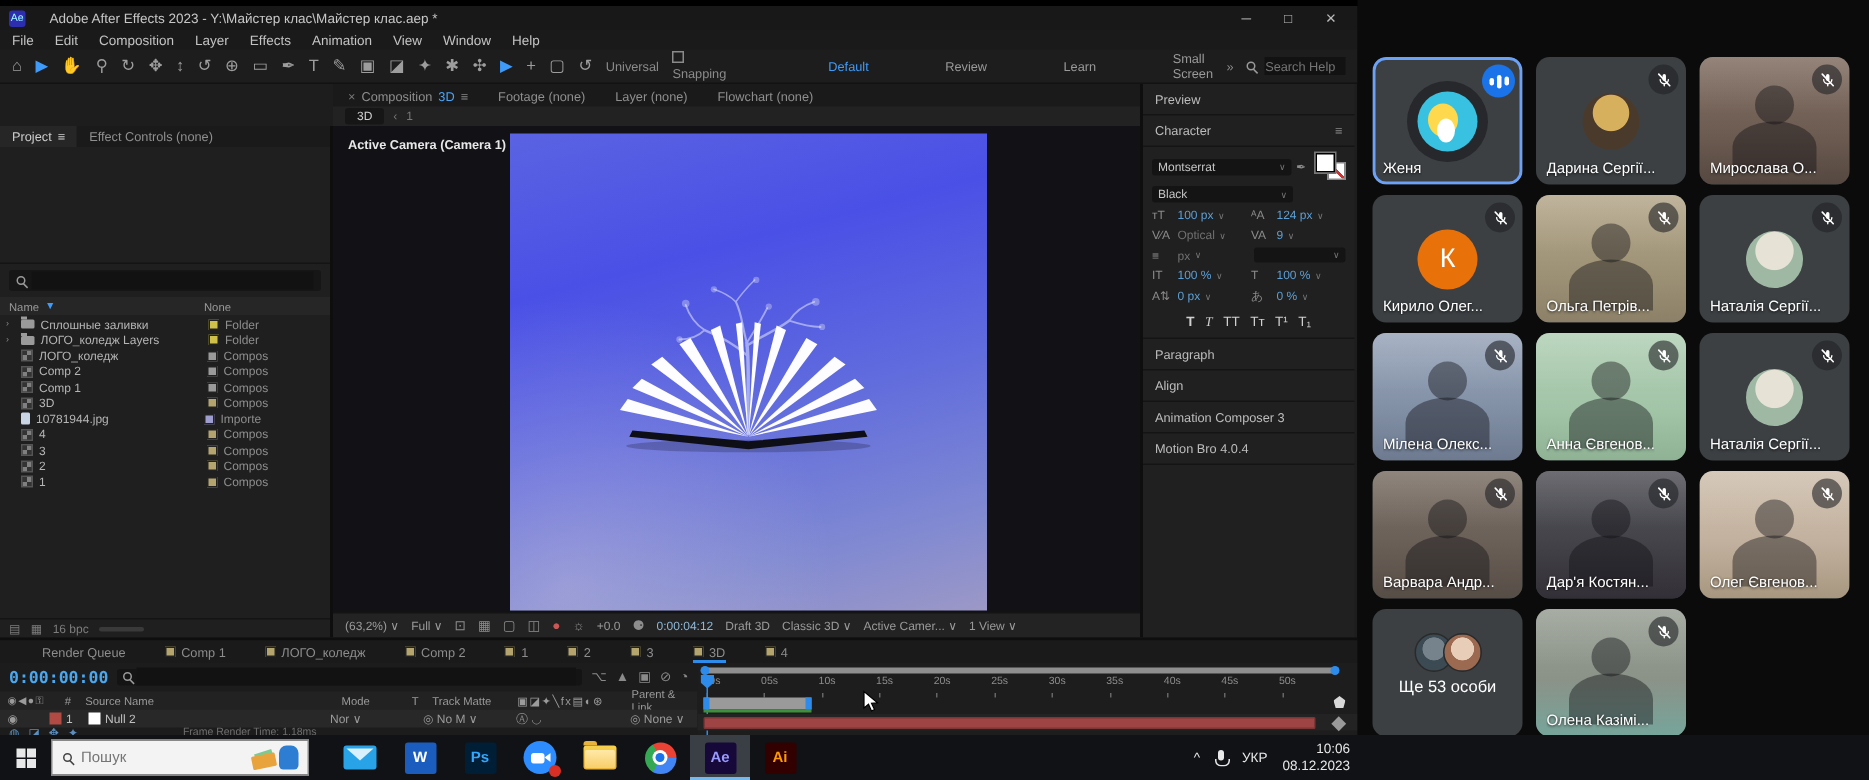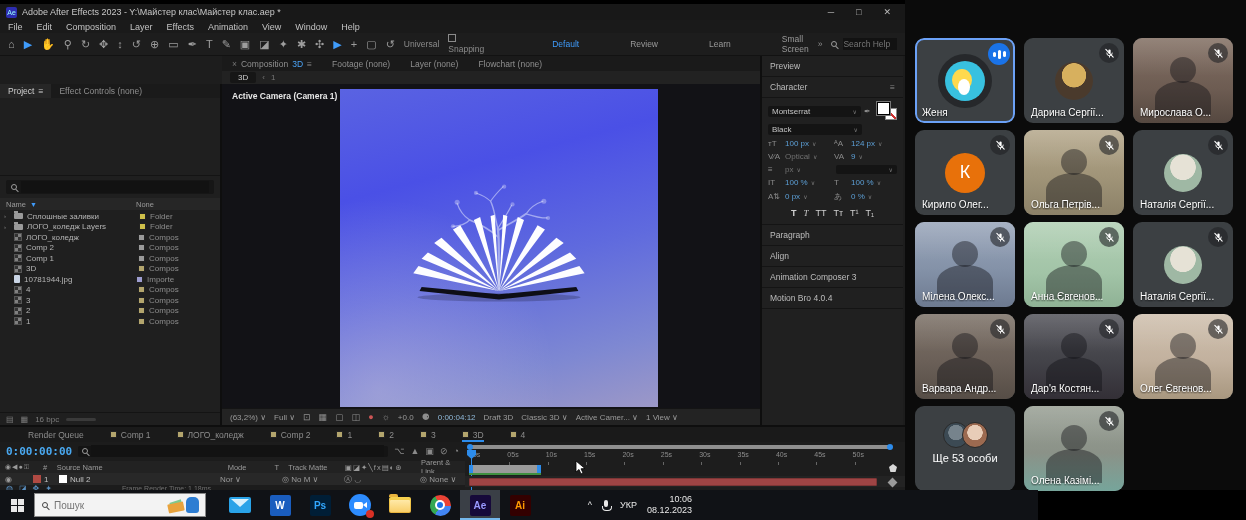--- a/index.html
+++ b/index.html
@@ -2,21 +2,21 @@
 <html><head>
 <meta charset="utf-8">
 <style>
   * { margin:0; padding:0; box-sizing:border-box; }
   body { background:#000; width:1246px; height:520px; overflow:hidden;
          font-family:"Liberation Sans", sans-serif; }
   .screen { position:relative; width:1246px; height:520px; background:#000; }
 
   
   .ae { position:absolute; left:0; top:4px; width:905px; height:486px; background:#1d1d1d; display:flex; flex-direction:column; }
-  .titlebar { height:16px; background:#181818; display:flex; align-items:center; padding:0 6px; gap:5px; flex:none; }
+  .titlebar { height:16px; background:#181818; display:flex; align-items:center; padding:0 6px; gap:16px; flex:none; }
   .ae-logo { width:11px; height:11px; background:#2d2db0; color:#9ff; font-size:7px; display:flex; align-items:center; justify-content:center; border-radius:2px; flex:none; }
   .title-text { color:#c7c7c7; font-size:9px; white-space:nowrap; }
   .win-btns { margin-left:auto; display:flex; gap:22px; color:#bbb; font-size:9px; padding-right:8px; }
   .menubar { height:13px; background:#1a1a1a; display:flex; align-items:center; padding-left:8px; gap:14px; flex:none; }
   .menu-item { color:#c3c3c3; font-size:9px; }
   .toolbar { height:23px; background:#1d1d1d; border-bottom:1px solid #121212; display:flex; align-items:center; padding:0 8px; gap:9px; flex:none; }
   .tool { color:#9d9d9d; font-size:11px; line-height:1; }
   .tb-label { color:#8b8b8b; font-size:8.5px; }
   .checkbox { width:8px; height:8px; border:1px solid #8a8a8a; display:inline-block; margin-right:3px; }
   .workspaces { display:flex; gap:18px; margin-left:26px; align-items:center; }
@@ -146,21 +146,21 @@
   .pname-center { position:absolute; left:0; right:0; top:54%; text-align:center; color:#fff; font-size:11px; z-index:4; }
   .mute { position:absolute; top:5px; right:5px; width:20px; height:20px; border-radius:50%; background:rgba(32,33,36,0.6); display:flex; align-items:center; justify-content:center; z-index:6; }
   .speakbadge { position:absolute; top:5px; right:5px; width:22px; height:22px; border-radius:50%; background:#1a73e8; display:flex; align-items:center; justify-content:center; gap:2px; z-index:6; }
   .speakbadge i { width:3px; background:#fff; border-radius:2px; display:block; }
   .ov-wrap { position:absolute; left:0; right:0; top:16px; display:flex; justify-content:center; }
   .ov-c { width:26px; height:26px; border-radius:50%; border:1px solid #2a2a2a; }
   .ov-c.c1 { background:radial-gradient(circle at 50% 40%, #76838c 0 40%, #3c4a54 42%); }
   .ov-c.c2 { background:radial-gradient(circle at 50% 40%, #e8cdb8 0 40%, #9c6a50 42%); margin-left:-7px; }
 
   
-  .taskbar { position:absolute; left:0; top:490px; width:1038px; height:30px; background:#101216; display:flex; align-items:center; }
+  .taskbar { position:absolute; left:0; top:490px; width:1246px; height:30px; background:#101216; display:flex; align-items:center; }
   .start { width:34px; display:flex; align-items:center; justify-content:center; }
   .win-logo { width:13px; height:13px; display:grid; grid-template-columns:6px 6px; grid-template-rows:6px 6px; gap:1px; }
   .win-logo i { background:#e8e8e8; display:block; }
   .tsearch { width:172px; height:24px; background:#f3f3f3; border:1px solid #888; display:flex; align-items:center; gap:6px; padding:0 7px; position:relative; }
   .tsearch .mag { border-color:#444; } .tsearch .mag::after { background:#444; }
   .tsearch input { border:none; outline:none; background:transparent; font-size:10px; color:#333; width:90px; }
   .doodle { position:absolute; right:4px; top:2px; width:44px; height:19px; }
   .doodle .bag { position:absolute; right:2px; top:1px; width:13px; height:16px; background:#2d7dd2; border-radius:5px 5px 3px 3px; }
   .doodle .bk { position:absolute; right:17px; top:7px; width:16px; height:9px; background:#e8a33d; transform:rotate(-12deg); border-radius:1px; }
   .doodle .pg { position:absolute; right:19px; top:5px; width:12px; height:6px; background:#7fc98f; transform:rotate(-18deg); }

